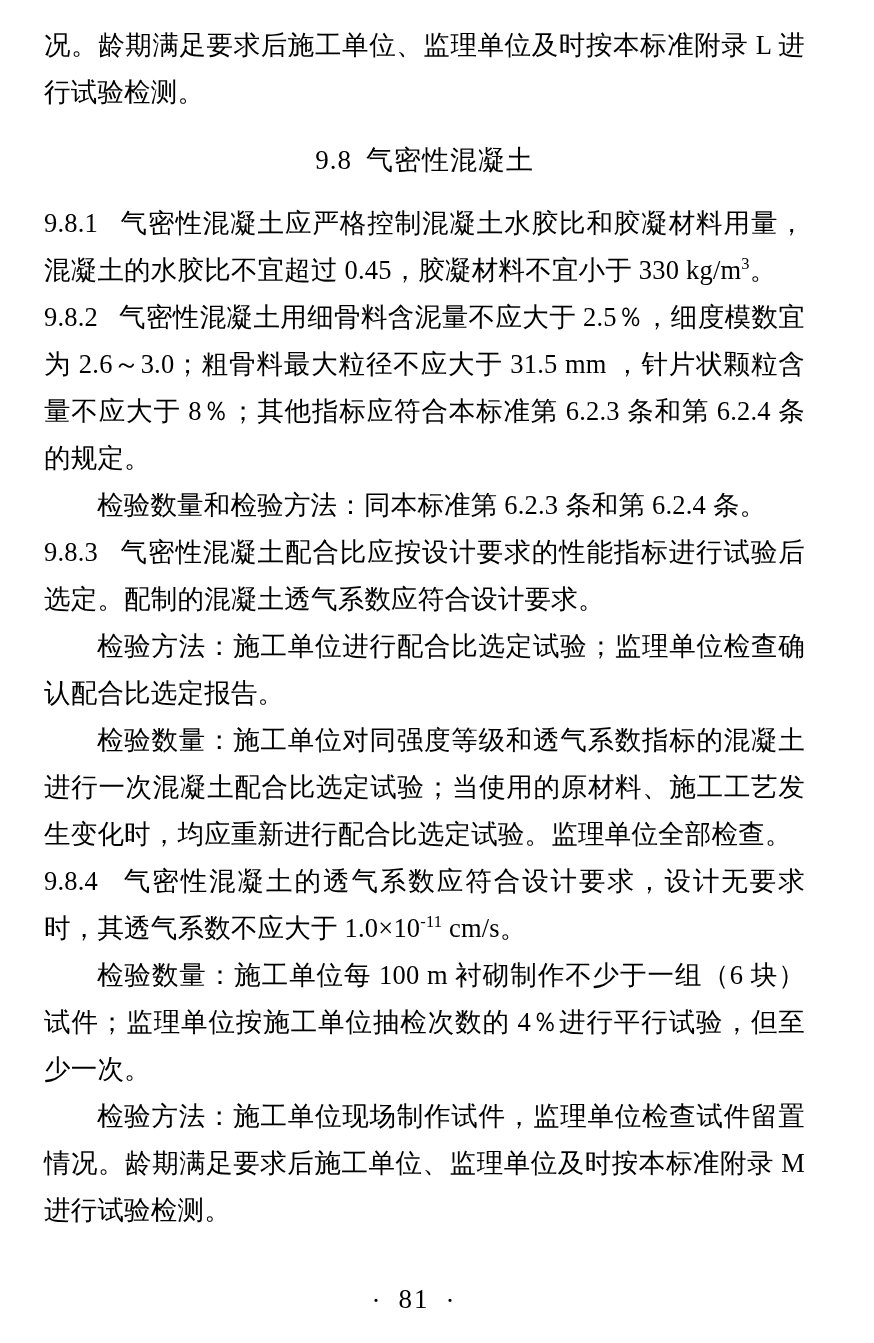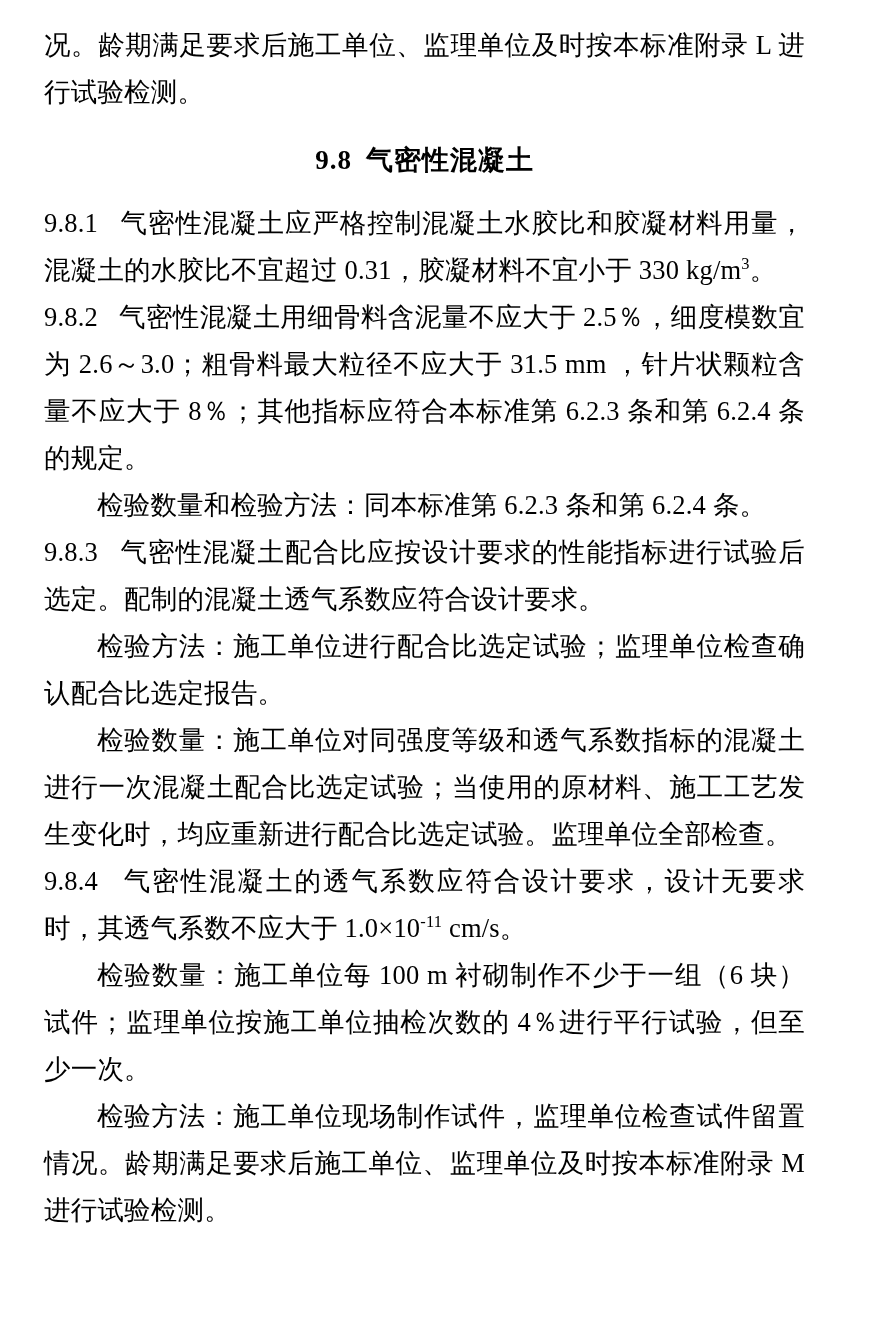--- a/index.html
+++ b/index.html
@@ -33,21 +33,21 @@
   }
   .indent-none { text-indent: 0; }
   .indent-2 { text-indent: 2em; }
   .num {
     font-weight: normal;
     font-family: "Liberation Serif", "DejaVu Serif", serif;
   }
   .section-title {
     text-align: center;
     font-size: 27px;
-    font-weight: bold;
+    font-weight: normal;
     margin: 26px 0 22px 0;
     letter-spacing: 1px;
   }
   .section-title .sec-no {
     margin-right: 14px;
   }
   .sub-head {
     text-align: center;
     font-size: 26px;
     margin: 10px 0 8px 0;
@@ -84,21 +84,21 @@
 <div class="page">
 
   <p class="para indent-none">况。龄期满足要求后施工单位、监理单位及时按本标准附录 L 进行试验检测。</p>
 
   <div class="section-title">
     <span class="sec-no latin">9.8</span><span>气密性混凝土</span>
   </div>
 
 
   <p class="para indent-none">
-    <span class="num latin">9.8.1</span>&nbsp;&nbsp;&nbsp;<span>气密性混凝土应严格控制混凝土水胶比和胶凝材料用量，混凝土的水胶比不宜超过 0.31，胶凝材料不宜小于 330 kg/m</span><sup class="latin">3</sup><span>。</span>
+    <span class="num latin">9.8.1</span>&nbsp;&nbsp;&nbsp;<span>气密性混凝土应严格控制混凝土水胶比和胶凝材料用量，混凝土的水胶比不宜超过 0.45，胶凝材料不宜小于 330 kg/m</span><sup class="latin">3</sup><span>。</span>
   </p>
 
 
   <p class="para indent-none">
     <span class="num latin">9.8.2</span>&nbsp;&nbsp;&nbsp;<span>气密性混凝土用细骨料含泥量不应大于 2.5％，细度模数宜为 2.6～3.0；粗骨料最大粒径不应大于 31.5 mm ，针片状颗粒含量不应大于 8％；其他指标应符合本标准第 6.2.3 条和第 6.2.4 条的规定。</span>
   </p>
 
   <p class="para indent-2">检验数量和检验方法：同本标准第 6.2.3 条和第 6.2.4 条。</p>
 
   <p class="para indent-none">
@@ -110,14 +110,17 @@
   <p class="para indent-2">检验数量：施工单位对同强度等级和透气系数指标的混凝土进行一次混凝土配合比选定试验；当使用的原材料、施工工艺发生变化时，均应重新进行配合比选定试验。监理单位全部检查。</p>
 
   <p class="para indent-none">
     <span class="num latin">9.8.4</span>&nbsp;&nbsp;&nbsp;<span>气密性混凝土的透气系数应符合设计要求，设计无要求时，其透气系数不应大于 1.0×10</span><sup class="latin">-11</sup><span> cm/s。</span>
   </p>
 
   <p class="para indent-2">检验数量：施工单位每 100 m 衬砌制作不少于一组（6 块）试件；监理单位按施工单位抽检次数的 4％进行平行试验，但至少一次。</p>
 
   <p class="para indent-2">检验方法：施工单位现场制作试件，监理单位检查试件留置情况。龄期满足要求后施工单位、监理单位及时按本标准附录 M 进行试验检测。</p>
 
+  <div class="footer">
+    <span class="dot">·</span><span class="pg-num">81</span><span class="dot">·</span>
+  </div>
 
 </div>
 
 </body></html>

